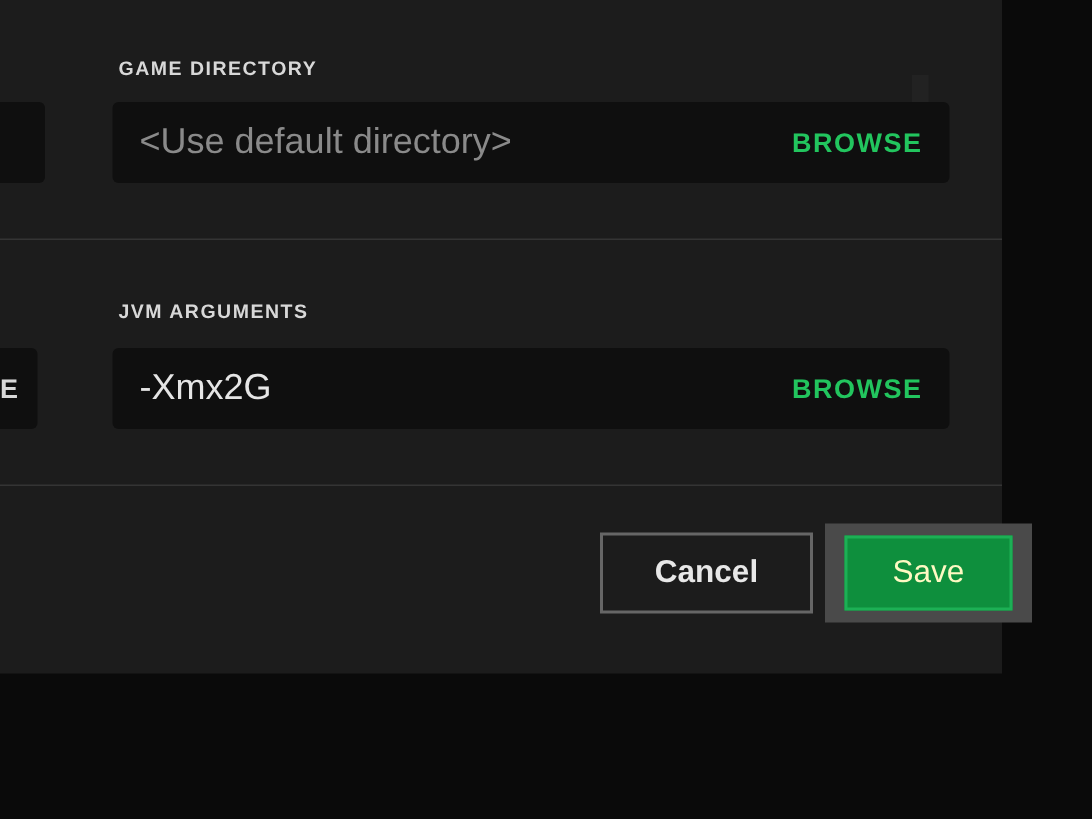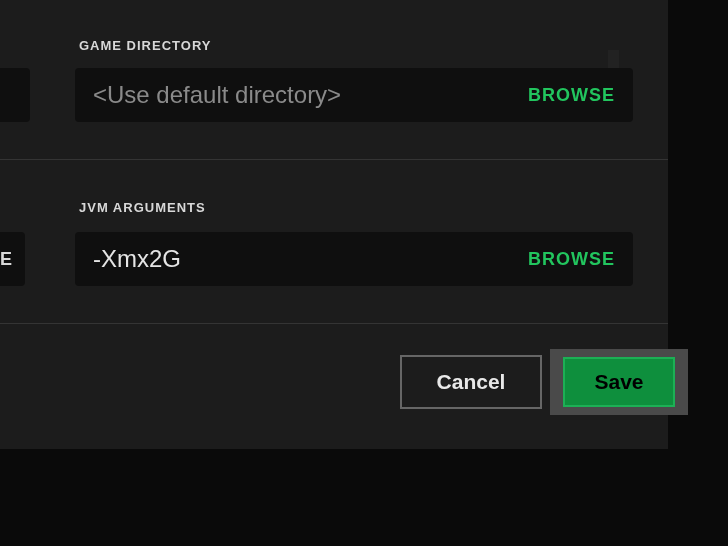--- a/index.html
+++ b/index.html
@@ -162,23 +162,23 @@
       display: flex;
       align-items: center;
       justify-content: center;
       margin-top: -6px;
     }
     .btn-save {
       width: 112px;
       height: 50px;
       background: #0e8f3d;
       border: 2px solid #1cb055;
-      color: #000000;
+      color: #fef9c3;
       font-size: 21px;
-      font-weight: 700;
+      font-weight: 400;
       cursor: pointer;
       font-family: inherit;
     }
     .side-edge {
       position: absolute;
       right: 49px;
       top: 50px;
       width: 11px;
       height: 29px;
       background: #222222;

